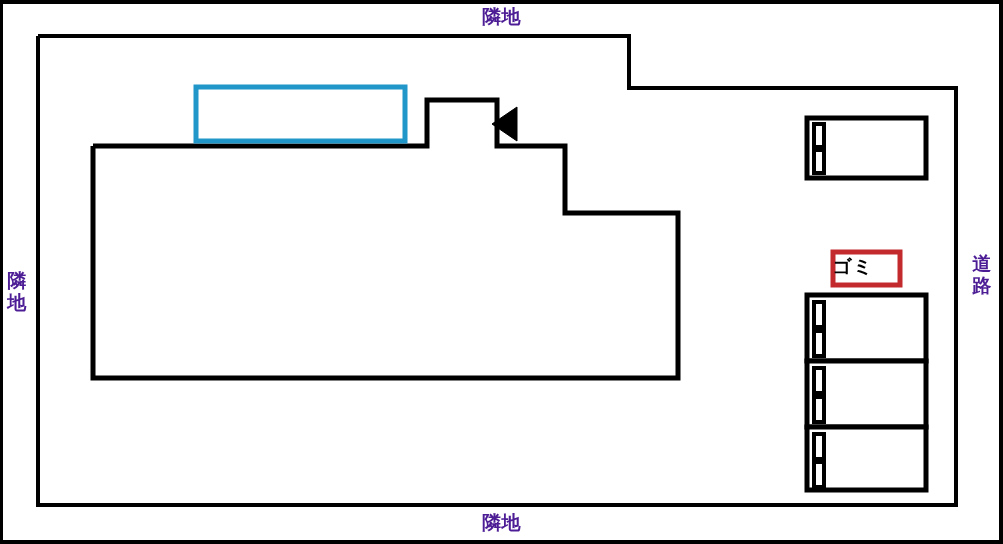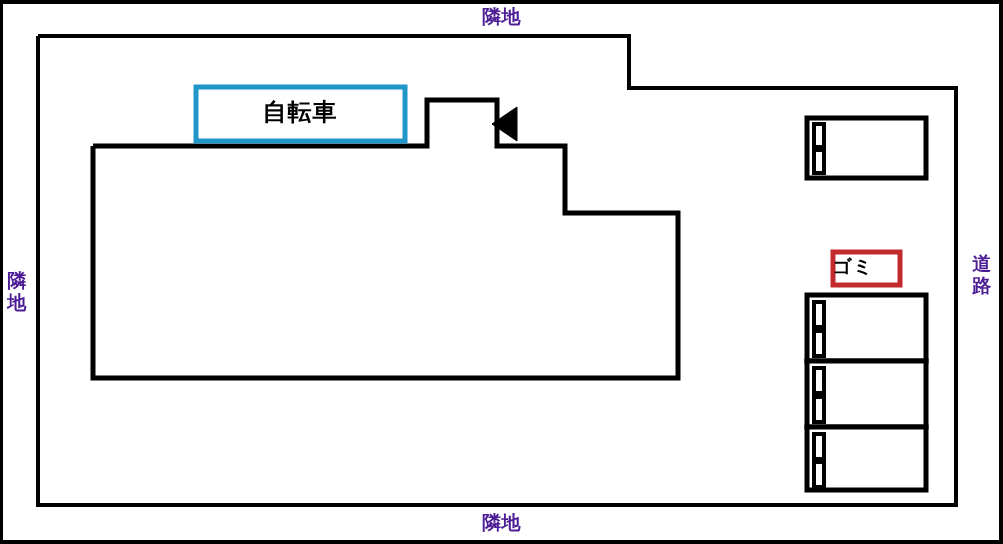--- a/index.html
+++ b/index.html
@@ -137,21 +137,20 @@
     </g>
 
     <g>
       <rect x="807" y="427" width="119" height="63" fill="#ffffff" stroke="#000000" stroke-width="5"></rect>
       <rect x="814" y="434" width="10" height="25" fill="#ffffff" stroke="#000000" stroke-width="4"></rect>
       <rect x="814" y="462" width="10" height="25" fill="#ffffff" stroke="#000000" stroke-width="4"></rect>
     </g>
 
   </svg>
 
-  <div class="box-label" id="bicycle-box-label">自転車</div>
 
   <div class="box-label" id="trash-box-label">ゴミ</div>
 
   <div class="edge-label horizontal" id="label-top">隣地</div>
 
   <div class="edge-label horizontal" id="label-bottom">隣地</div>
 
   <div class="edge-label vertical" id="label-left">隣地</div>
 
   <div class="edge-label vertical" id="label-right">道路</div>

